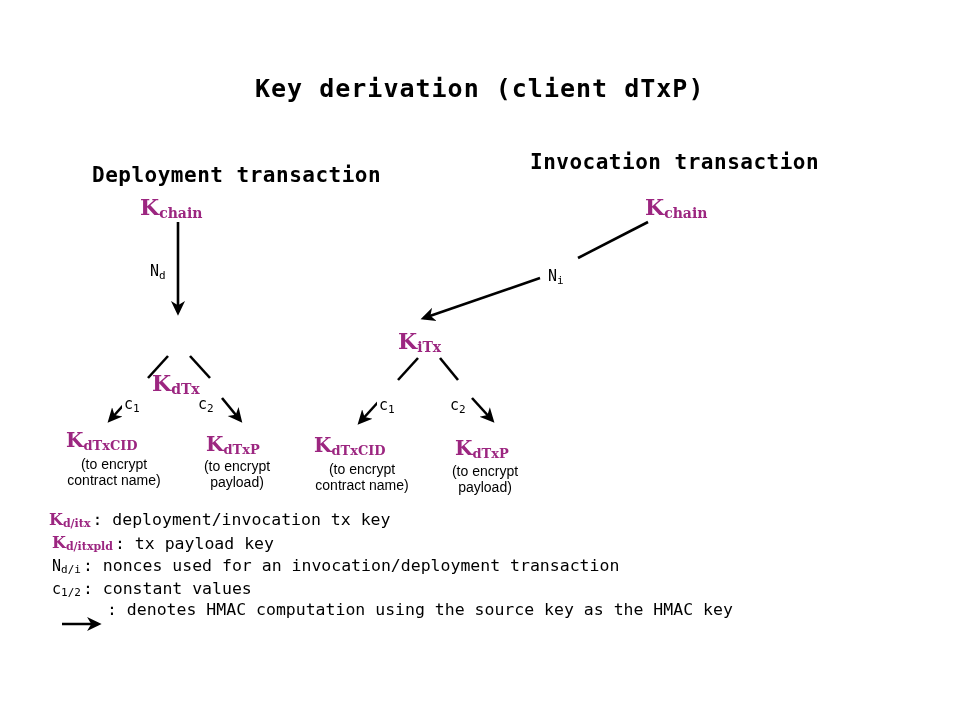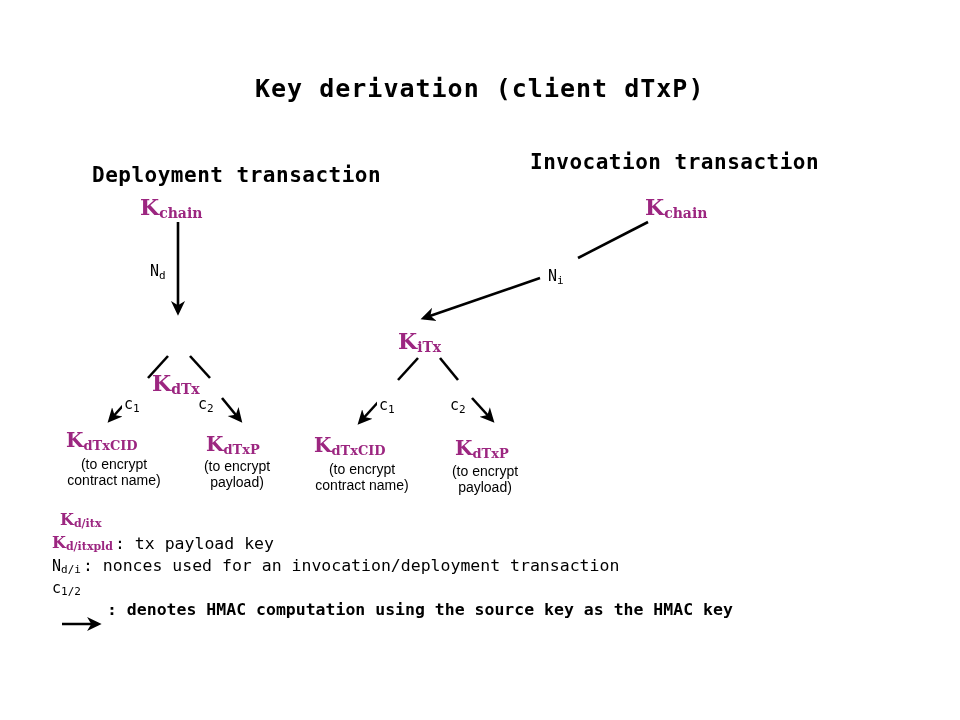--- a/index.html
+++ b/index.html
@@ -212,41 +212,43 @@
 <div class="abs leafdesc" style="left:282px; top:461px; width:160px;">
   <div>(to encrypt</div>
   <div>contract name)</div>
 </div>
 
 <div class="abs leafdesc" style="left:420px; top:463px; width:130px;">
   <div>(to encrypt</div>
   <div>payload)</div>
 </div>
 
-<div class="legend-row" style="left:60px; top:512px;">
+<div class="legend-row" style="left:49px; top:512px;">
   <span class="legend-sym">
     <span>K</span><span class="sub">d/itx</span>
   </span>
+  <span class="legend-text">: deployment/invocation tx key</span>
 </div>
 
 <div class="legend-row" style="left:52px; top:535px;align-items:flex-end;">
   <span class="legend-sym">
     <span>K</span><span class="sub">d/itxpld</span>
   </span>
   <span class="legend-text">: tx payload key</span>
 </div>
 
 <div class="legend-row" style="left:52px; top:558px;">
   <span class="legend-sym plain">
     <span>N</span><span class="sub">d/i</span>
   </span>
   <span class="legend-text">: nonces used for an invocation/deployment transaction</span>
 </div>
 
 <div class="legend-row" style="left:52px; top:581px;">
   <span class="legend-sym plain">
     <span>c</span><span class="sub">1/2</span>
   </span>
-</div>
-
-<div class="legend-row" style="left:105px; top:602px;font-weight:bold;">
+  <span class="legend-text">: constant values</span>
+</div>
+
+<div class="legend-row" style="left:105px; top:602px;">
   <span class="legend-text">: denotes HMAC computation using the source key as the HMAC key</span>
 </div>
 
 </body></html>

